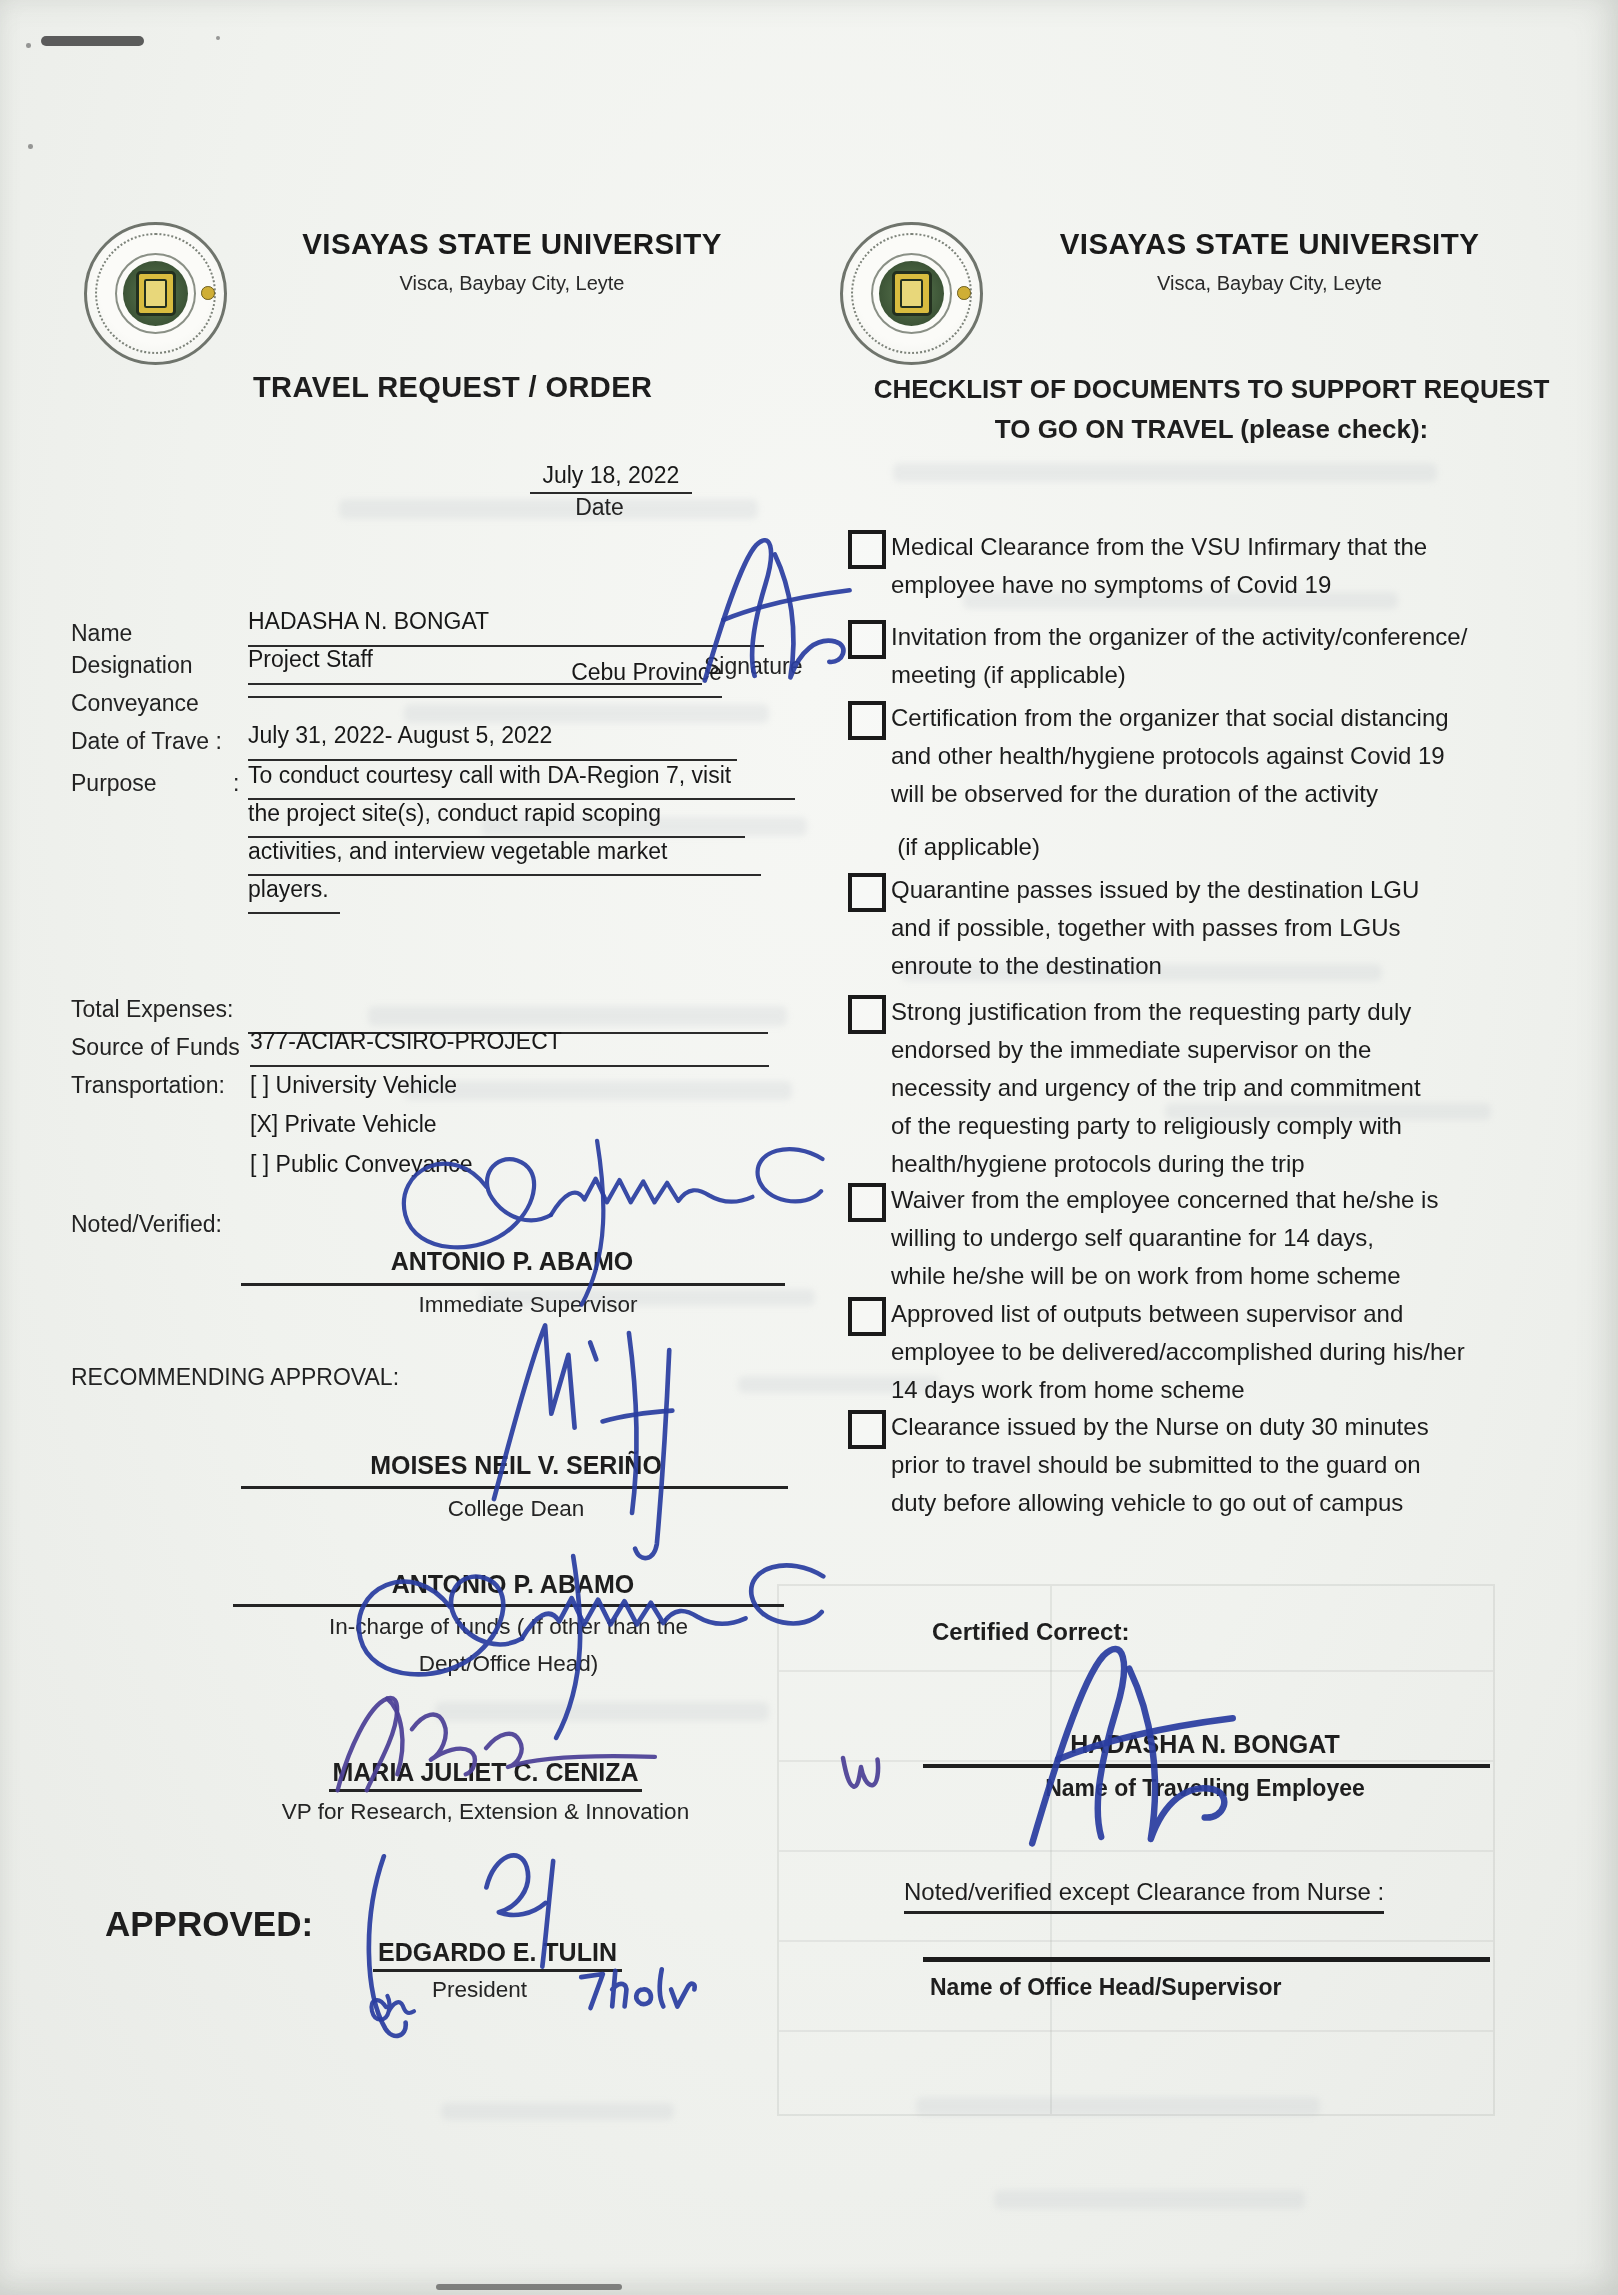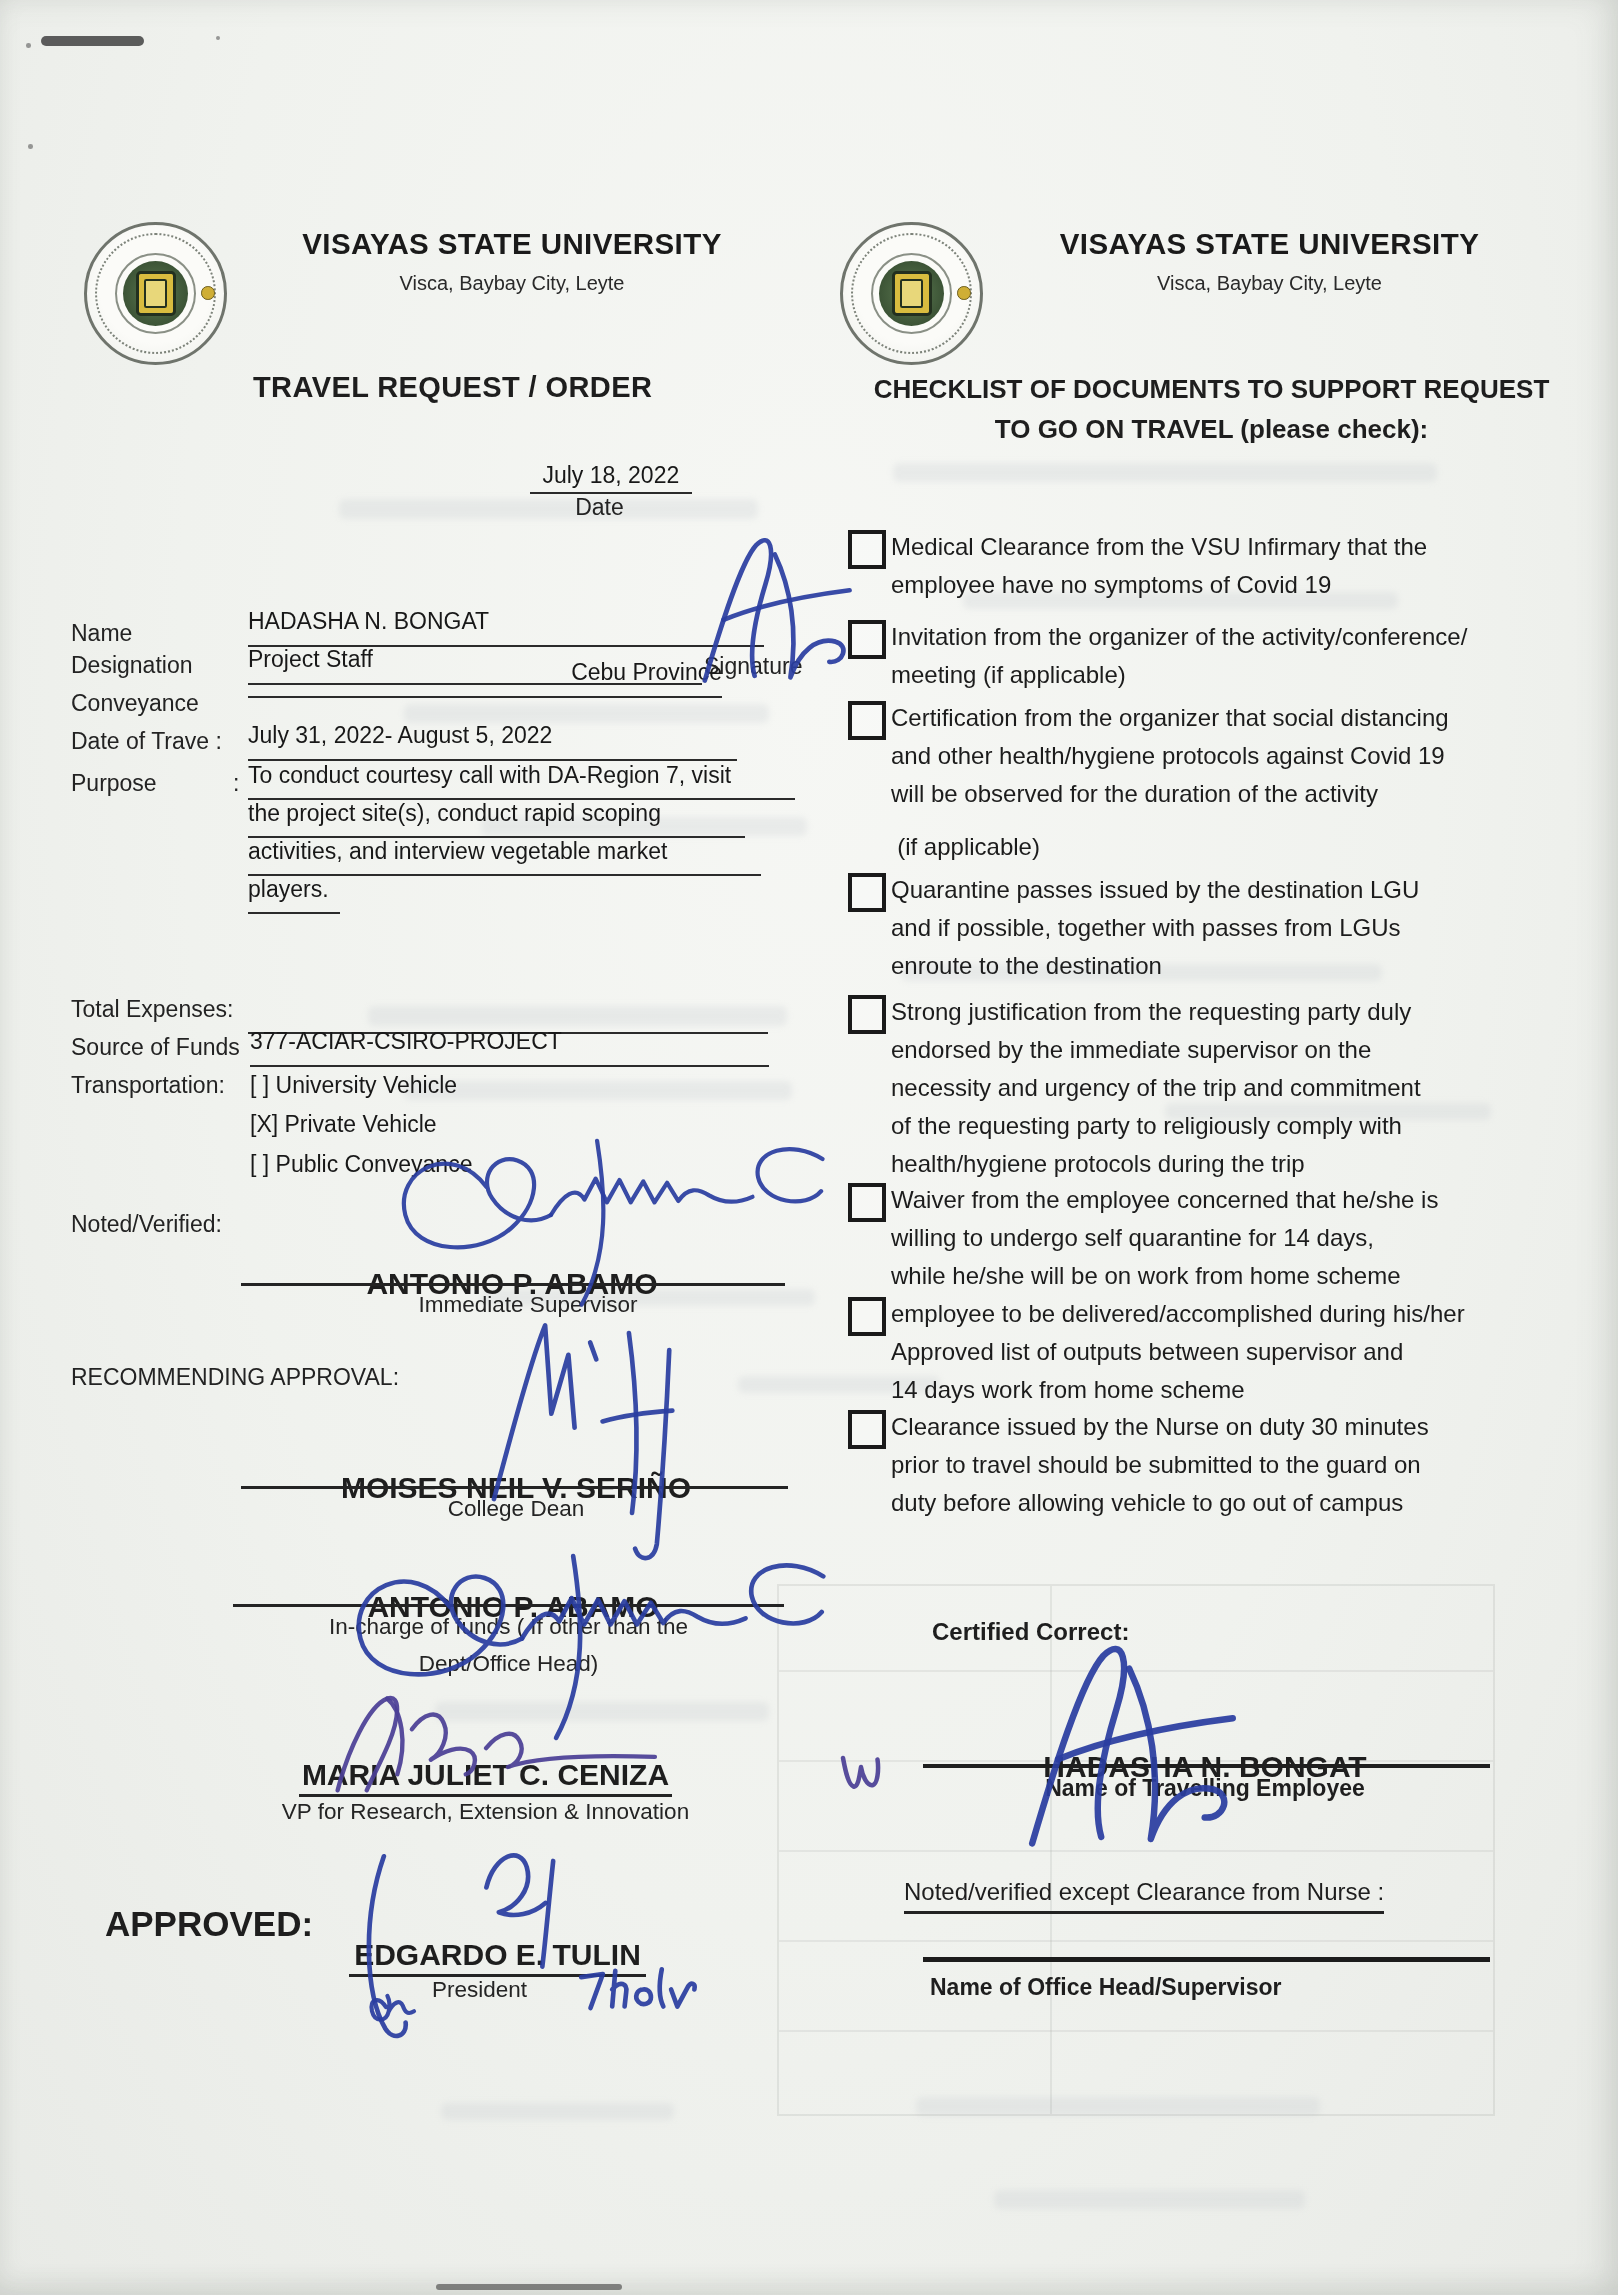--- a/index.html
+++ b/index.html
@@ -24,21 +24,21 @@
   .hdr-addr{font-size:20px;color:#2a2a2a;}
   .form-title{font-size:29px;font-weight:bold;letter-spacing:0.4px;}
   .ck-title{font-size:26px;font-weight:bold;line-height:39px;}
   .ck-item{position:absolute;left:848px;width:738px;padding-left:43px;box-sizing:border-box;}
   .ck-box{position:absolute;left:0;top:1.6px;width:29.5px;height:31px;border:4.7px solid #1a1a1a;background:rgba(255,255,255,.25);}
   .ck-line{font-size:24px;line-height:38px;color:#1c1c1c;}
   .ck-last-indent{margin-top:14.8px;padding-left:6.2px;}
   .sig svg{width:100%;height:100%;}
   .sig path{fill:none;stroke:#2a3da0;stroke-width:6;stroke-linecap:round;stroke-linejoin:round;opacity:.93;}
   .sig.violet path{stroke:#4b3f96;}
-  .name-line{font-size:30px;font-weight:bold;white-space:nowrap;margin-top:20px;}
+  .name-line{font-size:25px;font-weight:bold;white-space:nowrap;}
   .role-line{font-size:22.5px;color:#242424;}
   
   .seal{width:137px;height:137px;border-radius:50%;border:3.1px solid #6f746c;
         background:radial-gradient(circle at 50% 45%, #fbfbf8 0 55%, #e9ebe6 100%);}
   .seal-ring{position:absolute;inset:7.8px;border-radius:50%;border:2.3px dotted #7d837a;}
   .seal-ring2{position:absolute;inset:28px;border-radius:50%;border:2.3px solid #8a9086;}
   .seal-core{position:absolute;inset:36px;border-radius:50%;
         background:radial-gradient(circle, #5d7a52 0%, #33492e 90%);
         display:flex;align-items:center;justify-content:center;}
   .seal-shield{width:34px;height:39px;background:#d9bc3f;border:3.1px solid #23301f;border-radius:4.7px;position:relative;}
@@ -206,22 +206,22 @@
     <div class="ck-line">health/hygiene protocols during the trip</div>
   </div>
   <div class="ck-item" style="top:1181px;">
     <span class="ck-box"></span>
     <div class="ck-line">Waiver from the employee concerned that he/she is</div>
     <div class="ck-line">willing to undergo self quarantine for 14 days,</div>
     <div class="ck-line">while he/she will be on work from home scheme</div>
   </div>
   <div class="ck-item" style="top:1295px;">
     <span class="ck-box"></span>
+    <div class="ck-line">Approved list of outputs between supervisor and</div>
     <div class="ck-line">employee to be delivered/accomplished during his/her</div>
-    <div class="ck-line">Approved list of outputs between supervisor and</div>
     <div class="ck-line">14 days work from home scheme</div>
   </div>
   <div class="ck-item" style="top:1408px;">
     <span class="ck-box"></span>
     <div class="ck-line">Clearance issued by the Nurse on duty 30 minutes</div>
     <div class="ck-line">prior to travel should be submitted to the guard on</div>
     <div class="ck-line">duty before allowing vehicle to go out of campus</div>
   </div>
 
   <div class="abs b" style="left:932px;top:1618px;font-size:24px;">Certified Correct:</div>

